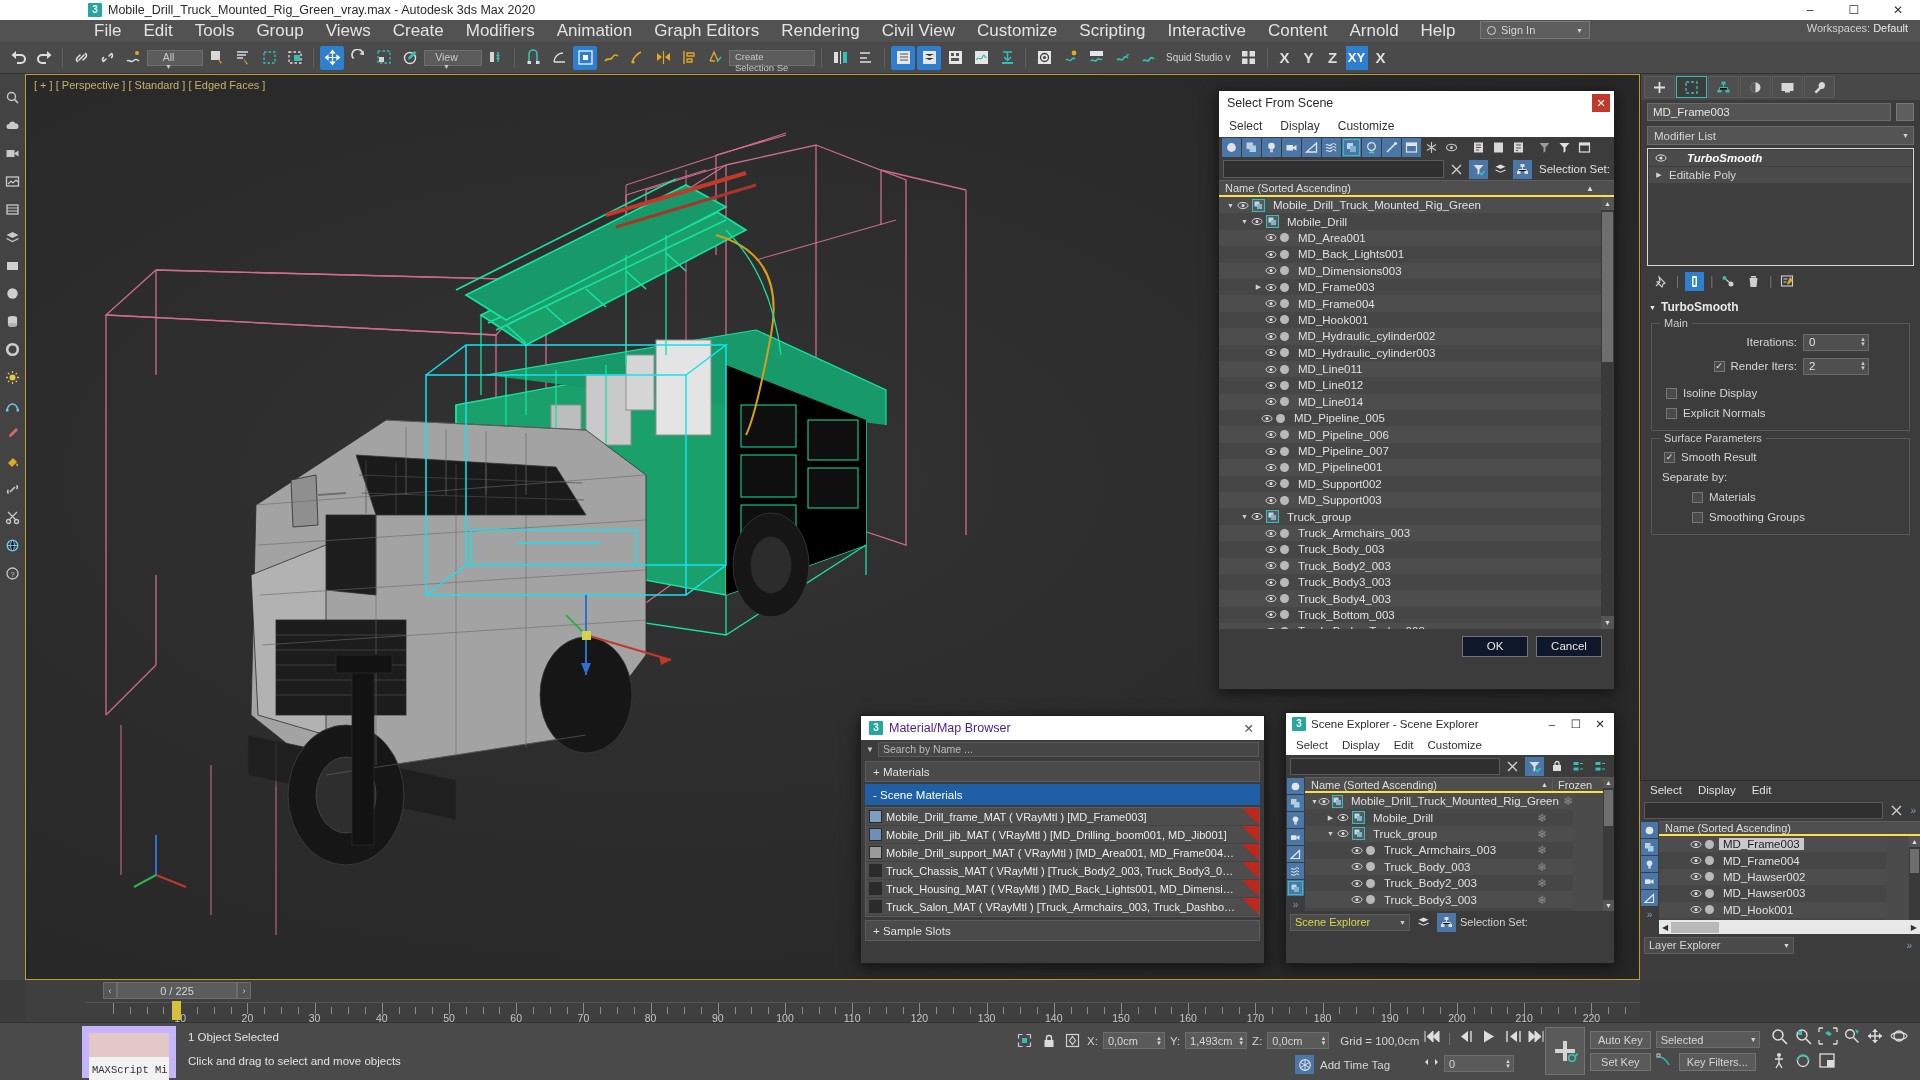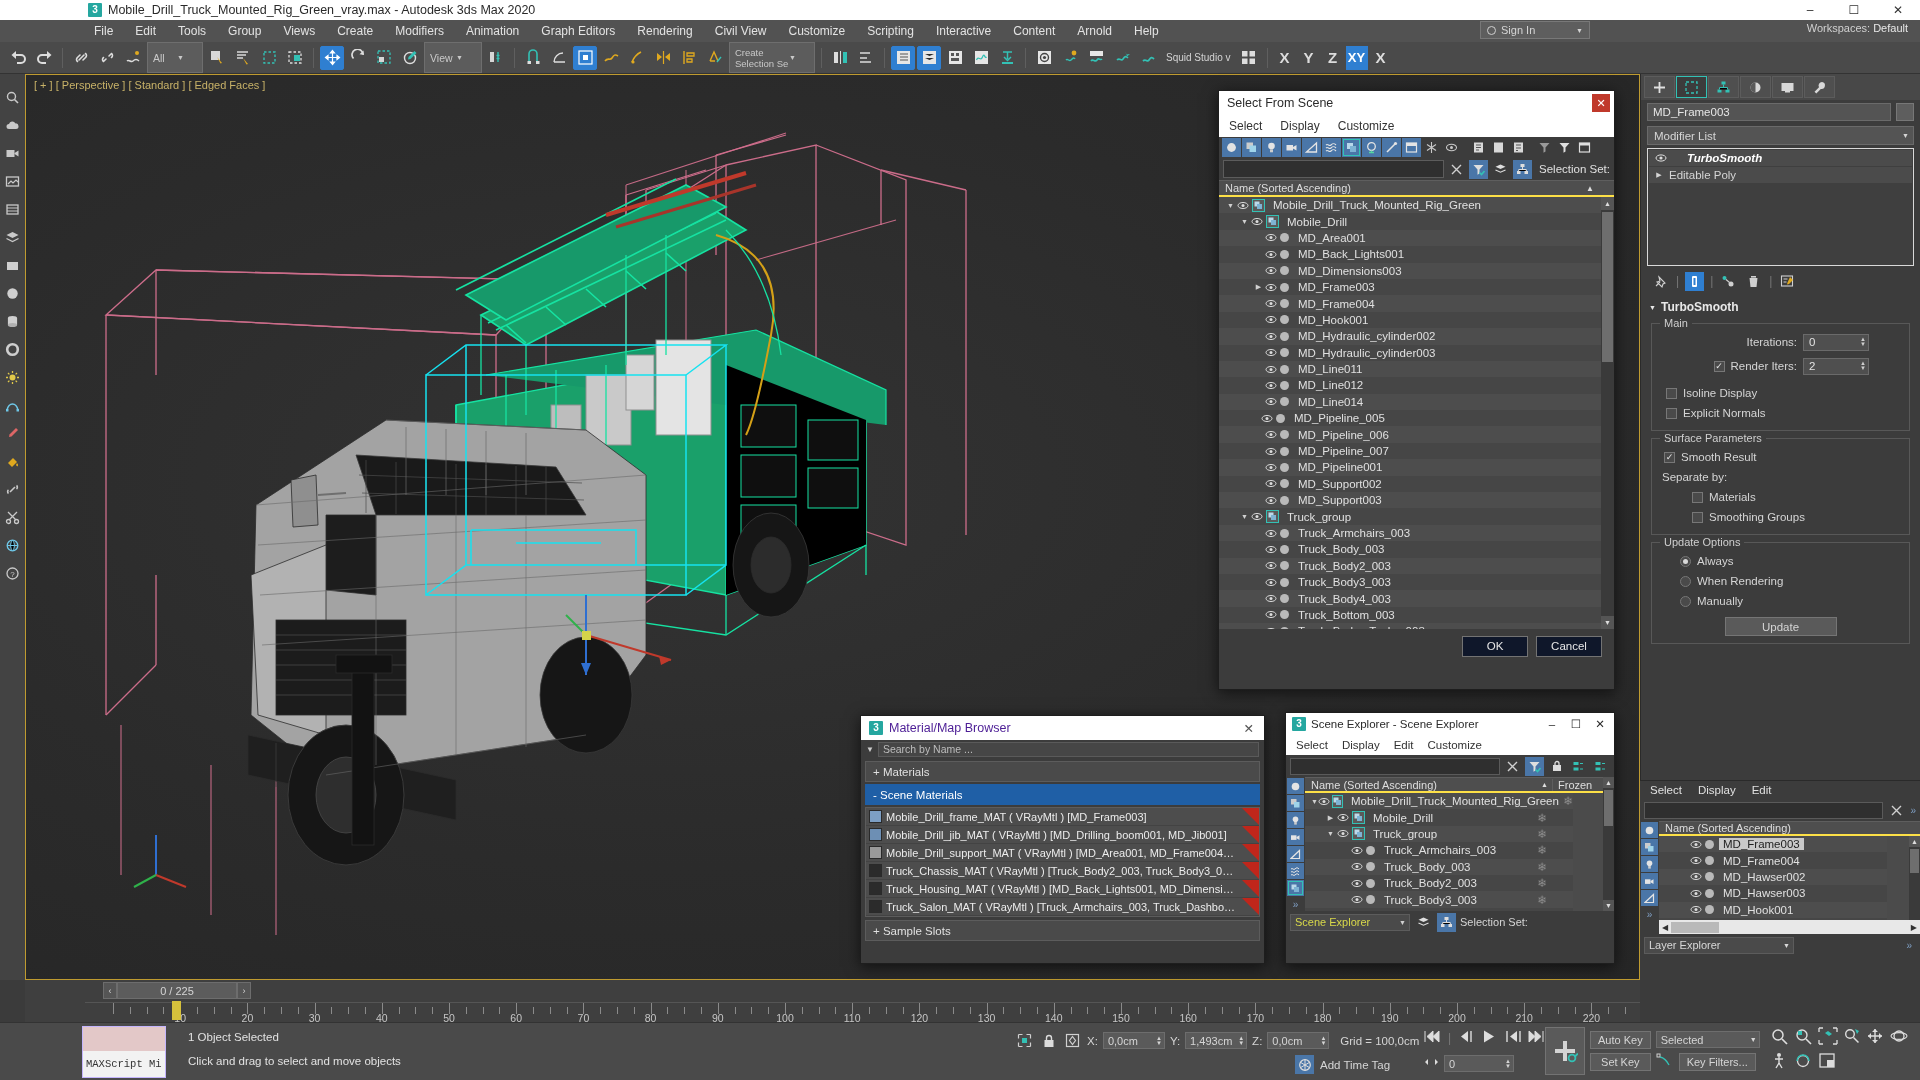--- a/index.html
+++ b/index.html
@@ -10,37 +10,37 @@
   
   .titlebar{ position:absolute; left:0; top:0; width:1920px; height:20px; background:#ffffff; display:flex; align-items:center; }
   .tb-ico{ width:14px;height:14px;margin-left:88px;margin-right:6px; background:#25a7a0; color:#fff;
            font-size:10px; font-weight:bold; line-height:14px; text-align:center; border-radius:1px;}
   .tb-title{ color:#2a2a2a; font-size:12.5px; }
   .tb-btns{ position:absolute; right:0; top:0; height:20px; display:flex; }
   .tb-btn{ width:44px;height:20px; display:flex;align-items:center;justify-content:center; color:#333; font-size:12px;}
 
   
   .menubar{ position:absolute; left:0; top:20px; width:1920px; height:22px; background:#525252; display:flex; align-items:center; }
-  .menubar .mi{ padding:0 11px; height:22px; line-height:22px; font-size:12px; color:#e3e3e3; cursor:default; }
+  .menubar .mi{ padding:0 11px; height:22px; line-height:22px; font-size:17px; color:#e3e3e3; cursor:default; }
   .signin{ position:absolute; right:330px; top:21px; width:110px;height:18px; background:#5e5e5e; border:1px solid #787878;
     display:flex;align-items:center; gap:5px; padding:0 6px; font-size:11px; }
   .signin .dot{width:9px;height:9px;border-radius:50%;border:1.4px solid #cfcfcf;}
   .wsp{ position:absolute; right:12px; top:22px; font-size:11px; color:#d0d0d0;}
   .wsp b{font-weight:normal;color:#e8e8e8}
 
   
   .toolbar{ position:absolute; left:0; top:42px; width:1920px; height:32px; background:#4a4a4a;
     display:flex; align-items:center; gap:2px; padding-left:6px; border-bottom:1px solid #333;}
   .tbtn{ width:24px;height:24px; display:flex;align-items:center;justify-content:center;
          border:1px solid transparent; border-radius:2px; position:relative; }
   .tbtn.on{ background:#2f7fd1; border-color:#2f7fd1; }
   .tbtn svg{display:block}
   .tsep{ width:1px;height:20px;background:#5f5f5f;margin:0 4px;}
-  .tcombo{ height:31px; min-width:52px; background:#5c5c5c; border:1px solid #6e6e6e; display:flex;
-    align-items:center; justify-content:space-between; padding:0 18px 0 5px; font-size:10.5px; color:#c9c9c9;}
+  .tcombo{ height:16px; min-width:52px; background:#5c5c5c; border:1px solid #6e6e6e; display:flex;
+    align-items:center; justify-content:space-between; padding:0 18px 0 5px; font-size:10.5px; color:#c9c9c9;flex-direction:column;}
   .tcombo .car{ font-size:7px; color:#c9c9c9; }
   .axisbtn{ width:22px;height:24px;display:flex;align-items:center;justify-content:center;font-size:15px;font-weight:bold;color:#dcdcdc;}
   .axisbtn.sel{ background:#2f7fd1; color:#fff; font-size:13px; }
 
   
   .lefttools{ position:absolute; left:0; top:74px; width:25px; height:906px; background:#434343;
     display:flex; flex-direction:column; align-items:center; padding-top:14px; gap:9px;}
   .ltb{ width:19px;height:19px; display:flex;align-items:center;justify-content:center;border-radius:2px;}
 
   
@@ -157,21 +157,21 @@
   .tl-frame{ position:absolute; left:78px; top:2px; display:flex; align-items:center;}
   .tl-arrow{ width:14px;height:17px;background:#555;border:1px solid #6d6d6d;display:flex;align-items:center;justify-content:center;font-size:9px;}
   .tl-val{ width:120px;height:17px;background:#5c5c5c;border:1px solid #6d6d6d;display:flex;align-items:center;justify-content:center;font-size:11px;}
   .tl-ruler{ position:absolute; left:60px; top:22px; right:0; height:20px; background:#3f3f3f; border-top:1px solid #555;}
   .tick{ position:absolute; bottom:8px; width:1px; background:#8a8a8a;}
   .tlab{ position:absolute; bottom:-2px; font-size:10.5px; color:#c6c6c6; transform:translateX(-50%);}
   .tl-slider{ position:absolute; width:9px; height:19px; background:#d6c13c; top:21px;}
 
   
   .status{ position:absolute; left:0; top:1022px; width:1920px; height:58px; background:#4a4a4a; border-top:1px solid #333;}
-  .mxs{ position:absolute; left:82px; top:3px; width:84px; height:52px; border:1px solid #c4b5fd; background:#a3a3a3;}
+  .mxs{ position:absolute; left:82px; top:3px; width:94px; height:52px; border:7px solid #c4b5fd; background:#a3a3a3;}
   .mxs .pink{ height:24px; background:#e3c8c8;}
   .mxs .lbl{ height:26px; background:#f2f2f2; color:#333; font-family:"Liberation Mono", monospace; font-size:10.5px;
              display:flex;align-items:center; padding-left:3px;}
   .st-txt{ position:absolute; left:188px; font-size:11.5px; color:#e2e2e2;}
   .coords{ position:absolute; left:1015px; top:8px; display:flex; align-items:center; gap:5px; font-size:11.5px;}
   .cspin{ width:62px;height:17px;background:#5a5a5a;border:1px solid #6d6d6d;display:flex;align-items:center;
      justify-content:space-between;padding:0 2px 0 4px;font-size:11px;}
   .playbtns{ position:absolute; left:1424px; top:6px; display:flex; align-items:center; gap:7px;}
   .keyarea{ position:absolute; left:1545px; top:4px; display:flex; align-items:center; gap:5px;}
   .kbtn{ height:18px; padding:0 7px; background:#5a5a5a;border:1px solid #737373;font-size:11px;
@@ -1600,38 +1600,20 @@
         <div class="frow" style="padding-left:34px">
           <span class="cbx"></span>
           <span>Materials</span>
         </div>
         <div class="frow" style="padding-left:34px">
           <span class="cbx"></span>
           <span>Smoothing Groups</span>
         </div>
       </div>
 
-      <div class="grp">
-        <div class="lg">Update Options</div>
-        <div class="frow" style="padding-left:22px">
-          <span class="rad">
-              <span class="d"></span>
-            </span>
-          <span>Always</span>
-        </div>
-        <div class="frow" style="padding-left:22px">
-          <span class="rad"></span>
-          <span>When Rendering</span>
-        </div>
-        <div class="frow" style="padding-left:22px">
-          <span class="rad"></span>
-          <span>Manually</span>
-        </div>
-        <div class="updbtn">Update</div>
-      </div>
     </div>
   </div>
 
   <div id="layerExplorer">
     <div class="le-menu">
       <span>Select</span>
       <span>Display</span>
       <span>Edit</span>
     </div>
     <div class="le-tool">

